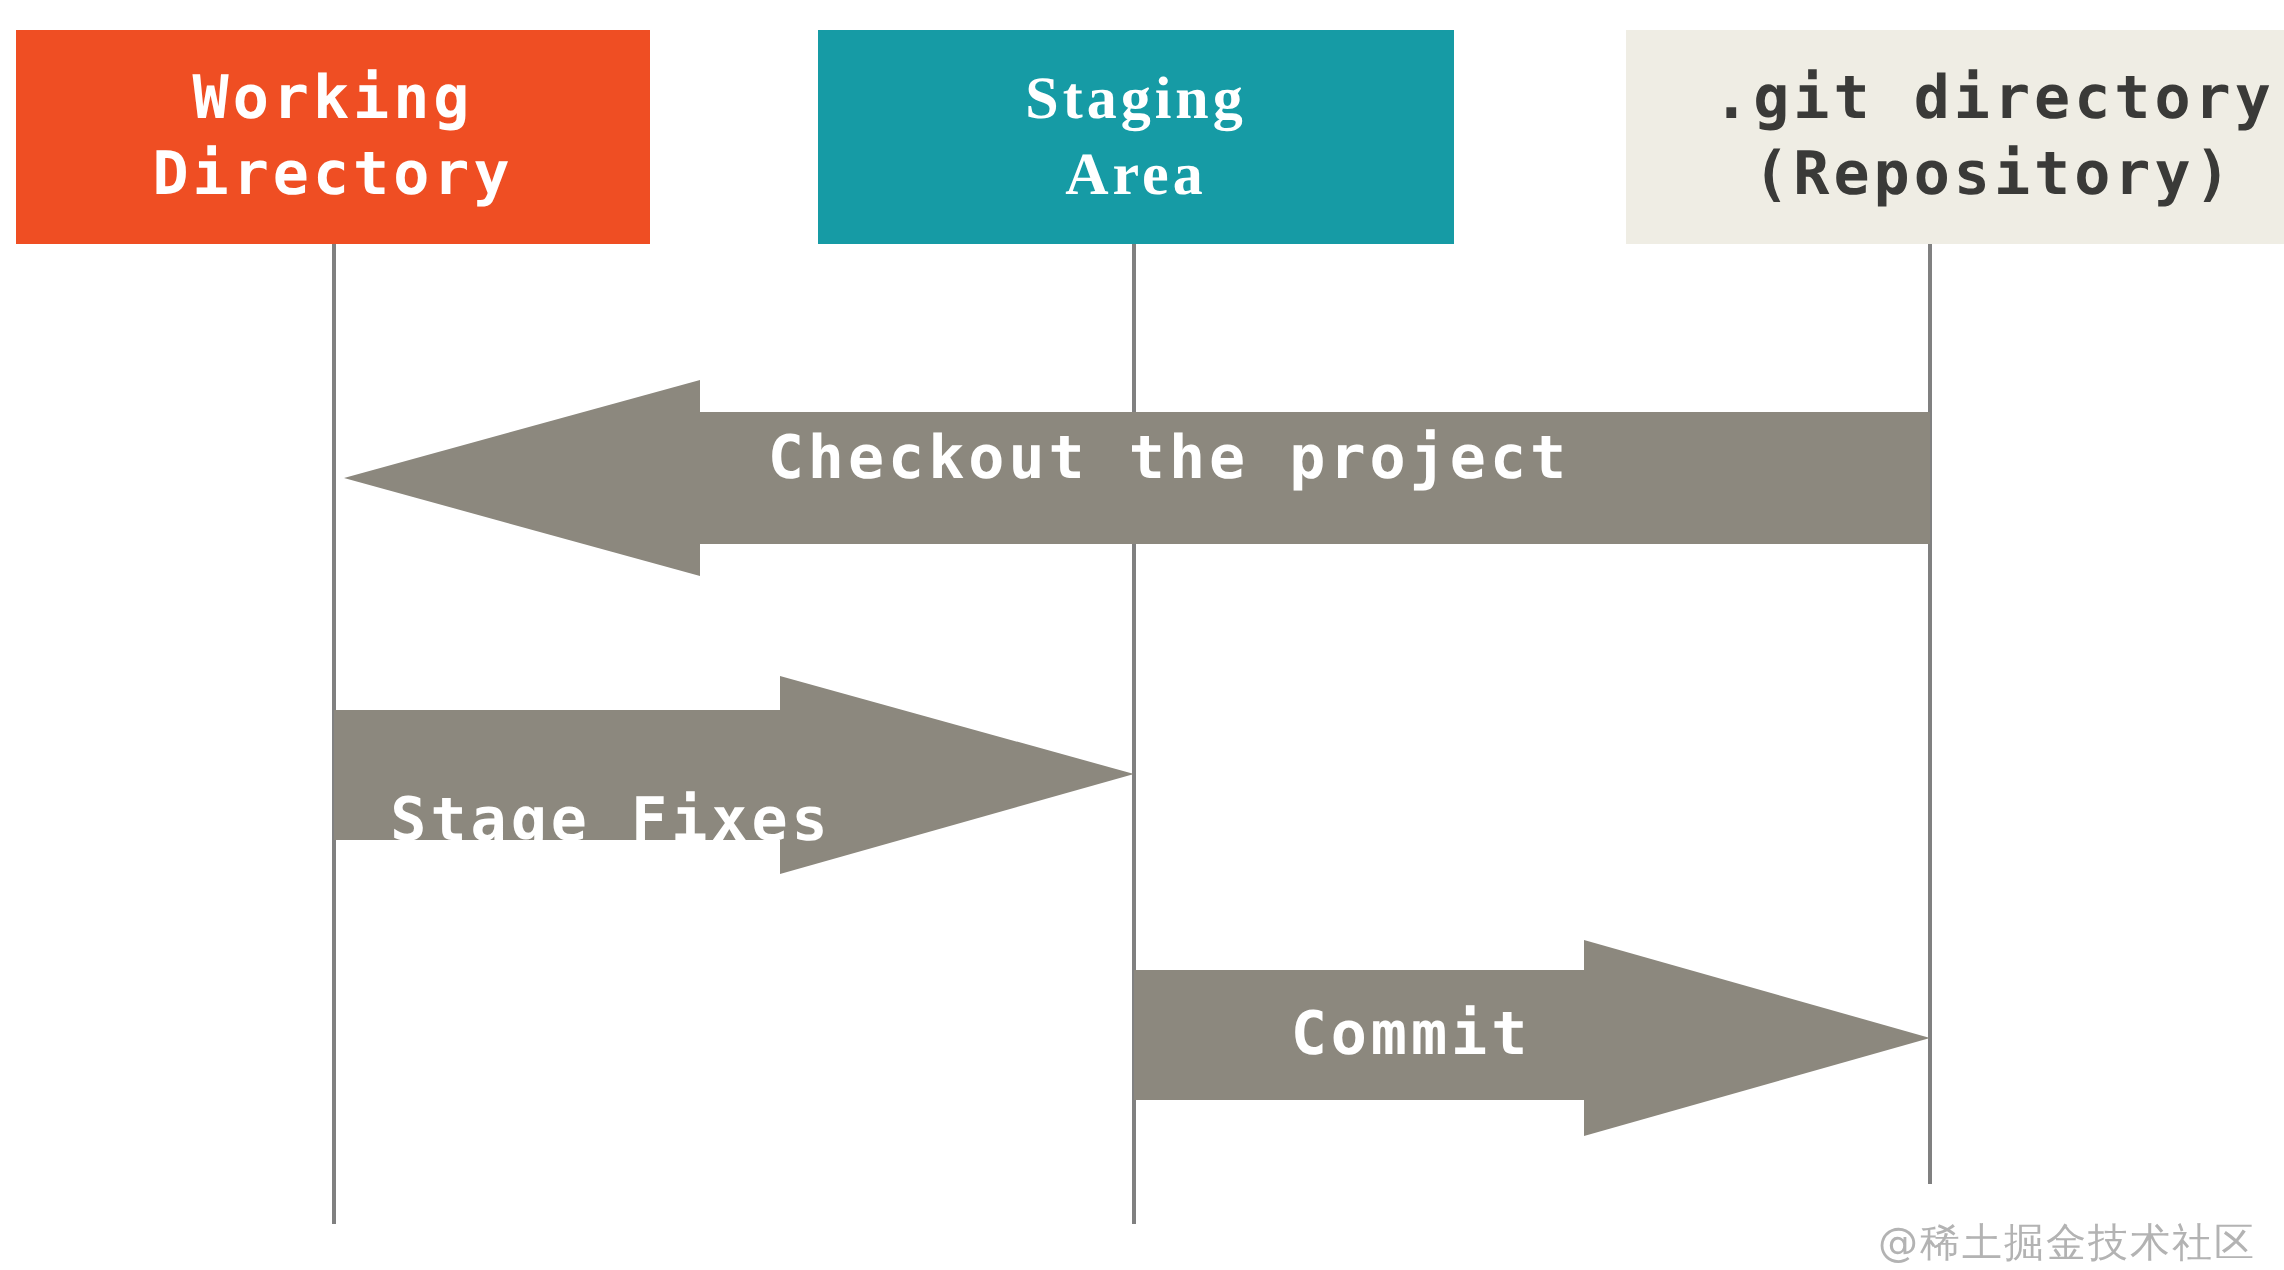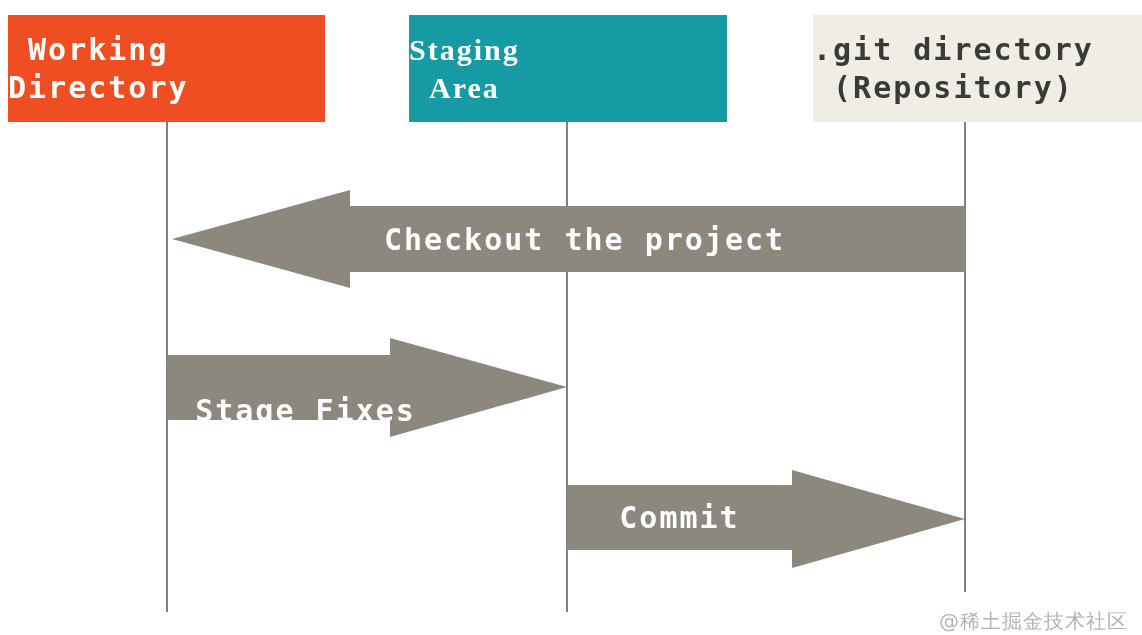--- a/index.html
+++ b/index.html
@@ -4,21 +4,21 @@
 <style>
   html,body{margin:0;padding:0;background:#fff;}
   .stage{
     position:relative;width:1142px;height:635px;background:var(--bg,#ffffff);
     overflow:hidden;
     font-family:"DejaVu Sans Mono","Liberation Mono",monospace;
   }
   
   .box{
     position:absolute;top:15px;height:107px;
-    display:flex;align-items:center;
+    display:flex;align-items:center;justify-content:center;
     text-align:center;
   }
   .box-label{
     white-space:pre-line;font-size:30px;font-weight:bold;
     letter-spacing:2px;line-height:1.25;
   }
   .box.working{left:8px;width:317px;background:var(--orange,#EF4E23);color:#fff;}
   .box.staging{left:409px;width:318px;background:var(--teal,#169BA5);color:#fff;font-family:Liberation Serif, serif;}
   .box.gitdir{left:813px;width:368px;background:var(--cream,#EFEDE4);color:var(--ink,#3A3A38);}
   
@@ -36,39 +36,39 @@
     white-space:nowrap;overflow:visible;
   }
   
   .arrow.checkout{left:172px;top:190px;width:793px;height:98px;}
   .arrow.checkout .ahead{
     left:0;top:0;
     border-top:49px solid transparent;border-bottom:49px solid transparent;
     border-right:178px solid var(--arrow,#8C887E);
   }
   .arrow.checkout .abody{left:176px;right:0;top:16px;height:66px;}
-  .arrow.checkout .alabel{left:0;right:0;top:16px;height:66px;padding-left:32px;}
+  .arrow.checkout .alabel{left:0;right:0;top:6px;height:66px;padding-left:32px;}
   
   .arrow.stagefix{left:167px;top:338px;width:400px;height:99px;}
   .arrow.stagefix .abody{left:0;top:17px;width:225px;height:65px;}
   .arrow.stagefix .ahead{
     right:0;top:0;
     border-top:49px solid transparent;border-bottom:50px solid transparent;
     border-left:177px solid var(--arrow,#8C887E);
   }
   .arrow.stagefix .alabel{left:0;top:17px;width:225px;height:65px;padding-left:26px;margin-top:23px;}
   
   .arrow.commit{left:567px;top:470px;width:398px;height:98px;}
   .arrow.commit .abody{left:0;top:15px;width:225px;height:65px;}
   .arrow.commit .ahead{
     right:0;top:0;
     border-top:49px solid transparent;border-bottom:49px solid transparent;
     border-left:173px solid var(--arrow,#8C887E);
   }
-  .arrow.commit .alabel{left:0;top:15px;width:225px;height:65px;padding-left:0;}
+  .arrow.commit .alabel{left:0;top:15px;width:225px;height:65px;padding-left:26px;}
   
   .watermark{
     position:absolute;right:14px;bottom:0;
     color:var(--watermark,#B3B3B3);font-size:20px;letter-spacing:1px;
     font-family:"DejaVu Sans","Liberation Sans",sans-serif;
   }
 </style>
 </head>
 <body>
 

